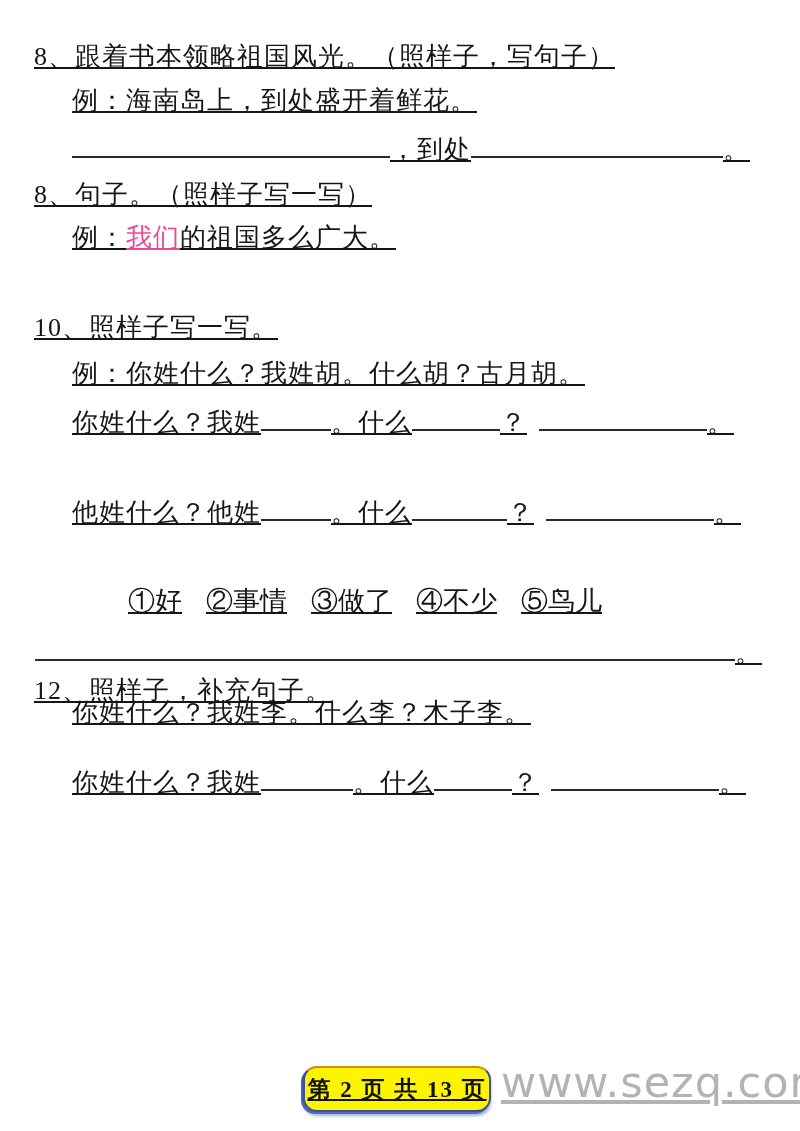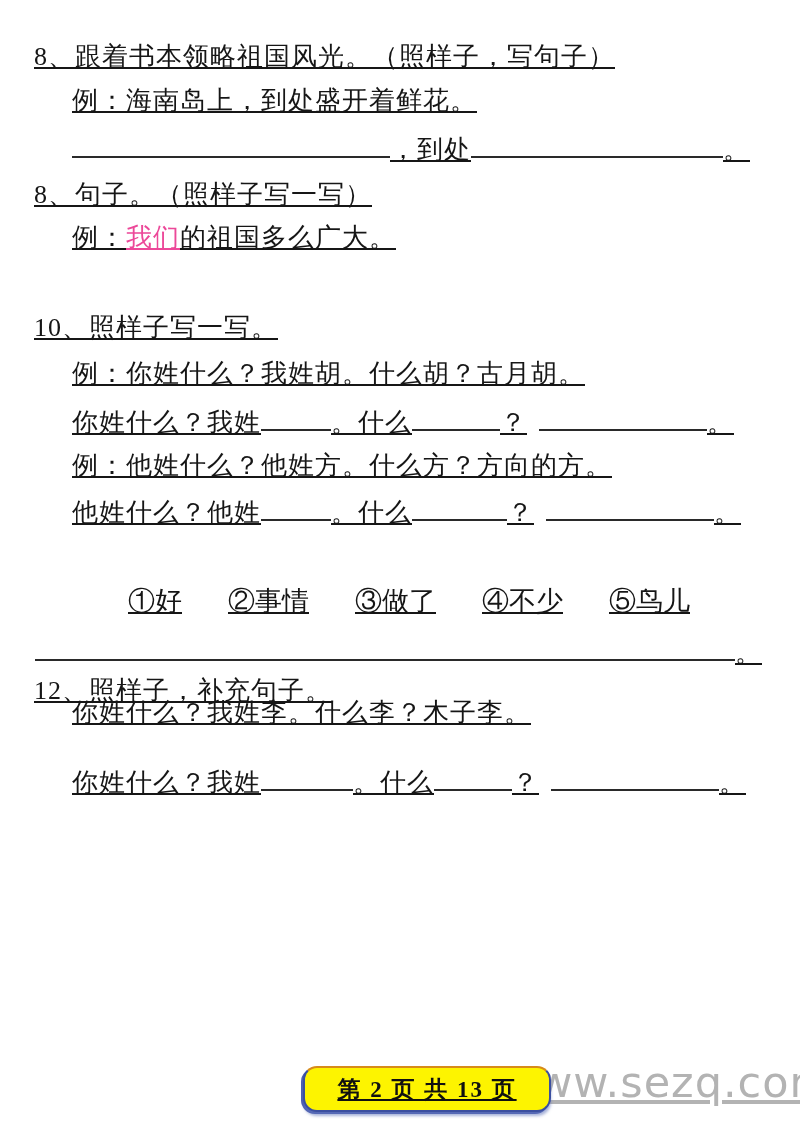--- a/index.html
+++ b/index.html
@@ -28,37 +28,37 @@
     border-bottom: 2px solid #2a2a2a;
     height: 28px;
     vertical-align: baseline;
   }
   .faded { color: #ec4899; }
 
   .options-row {
     position: absolute;
     left: 128px; top: 584px;
     font-size: 27px; line-height: 34px;
-    display: flex; gap: 46px;
+    display: flex; gap: 24px;
     white-space: nowrap;
   }
 
   .footer-watermark {
     position: absolute;
     left: 501px; top: 1057px;
     font-family: "DejaVu Sans", "Liberation Sans", sans-serif;
     font-size: 43px;
     letter-spacing: 1px;
     z-index: 1;
   }
 
   .page-badge {
     position: absolute;
     left: 303px; top: 1066px;
-    width: 248px; height: 46px;
+    width: 188px; height: 46px;
     border-radius: 14px;
     border: 2px solid;
     border-color: #d78b1a #3b4fa0 #3b4fa0 #3b4fa0;
     box-shadow: 0 4px 3px rgba(96, 116, 185, 0.55), -2px 2px 0 #4a5cb0;
     display: flex; align-items: center; justify-content: center;
     font-size: 23px; font-weight: bold;
     letter-spacing: 2px;
     z-index: 2;
     color: #101010;
   }
@@ -77,21 +77,20 @@
   <div class="line heading" style="top:178px">8、句子。（照样子写一写）</div>
   <div class="line indent" style="top:221px">
     <span>例：</span><span class="faded">我们</span><span>的祖国多么广大。</span>
   </div>
 
   <div class="line heading" style="top:311px">10、照样子写一写。</div>
   <div class="line indent" style="top:357px">例：你姓什么？我姓胡。什么胡？古月胡。</div>
   <div class="line indent" style="top:403px">
     <span>你姓什么？我姓</span><span class="blank" style="width:70px"></span><span>。什么</span><span class="blank" style="width:88px"></span><span>？</span><span class="blank" style="width:168px; margin-left:12px"></span><span>。</span>
   </div>
-  <div class="line indent" style="top:449px">例：他姓什么？他姓方。什么方？方向的方。</div>
   <div class="line indent" style="top:493px">
     <span>他姓什么？他姓</span><span class="blank" style="width:70px"></span><span>。什么</span><span class="blank" style="width:95px"></span><span>？</span><span class="blank" style="width:168px; margin-left:12px"></span><span>。</span>
   </div>
 
   <div class="options-row">
     <span>①好</span>
     <span>②事情</span>
     <span>③做了</span>
     <span>④不少</span>
     <span>⑤鸟儿</span>

